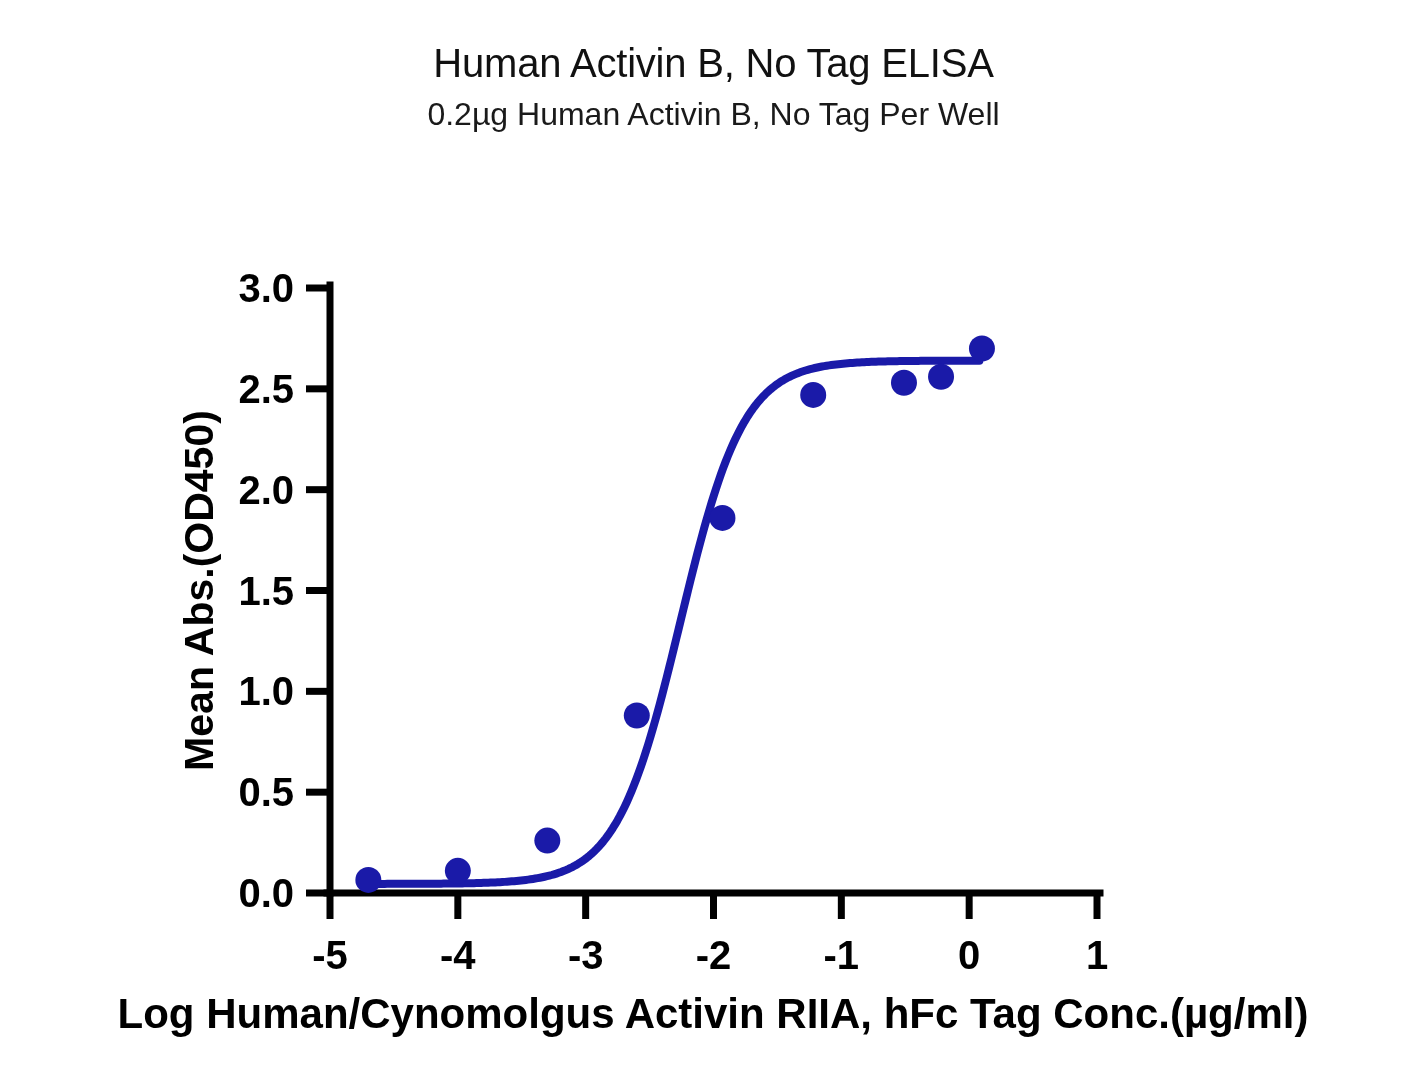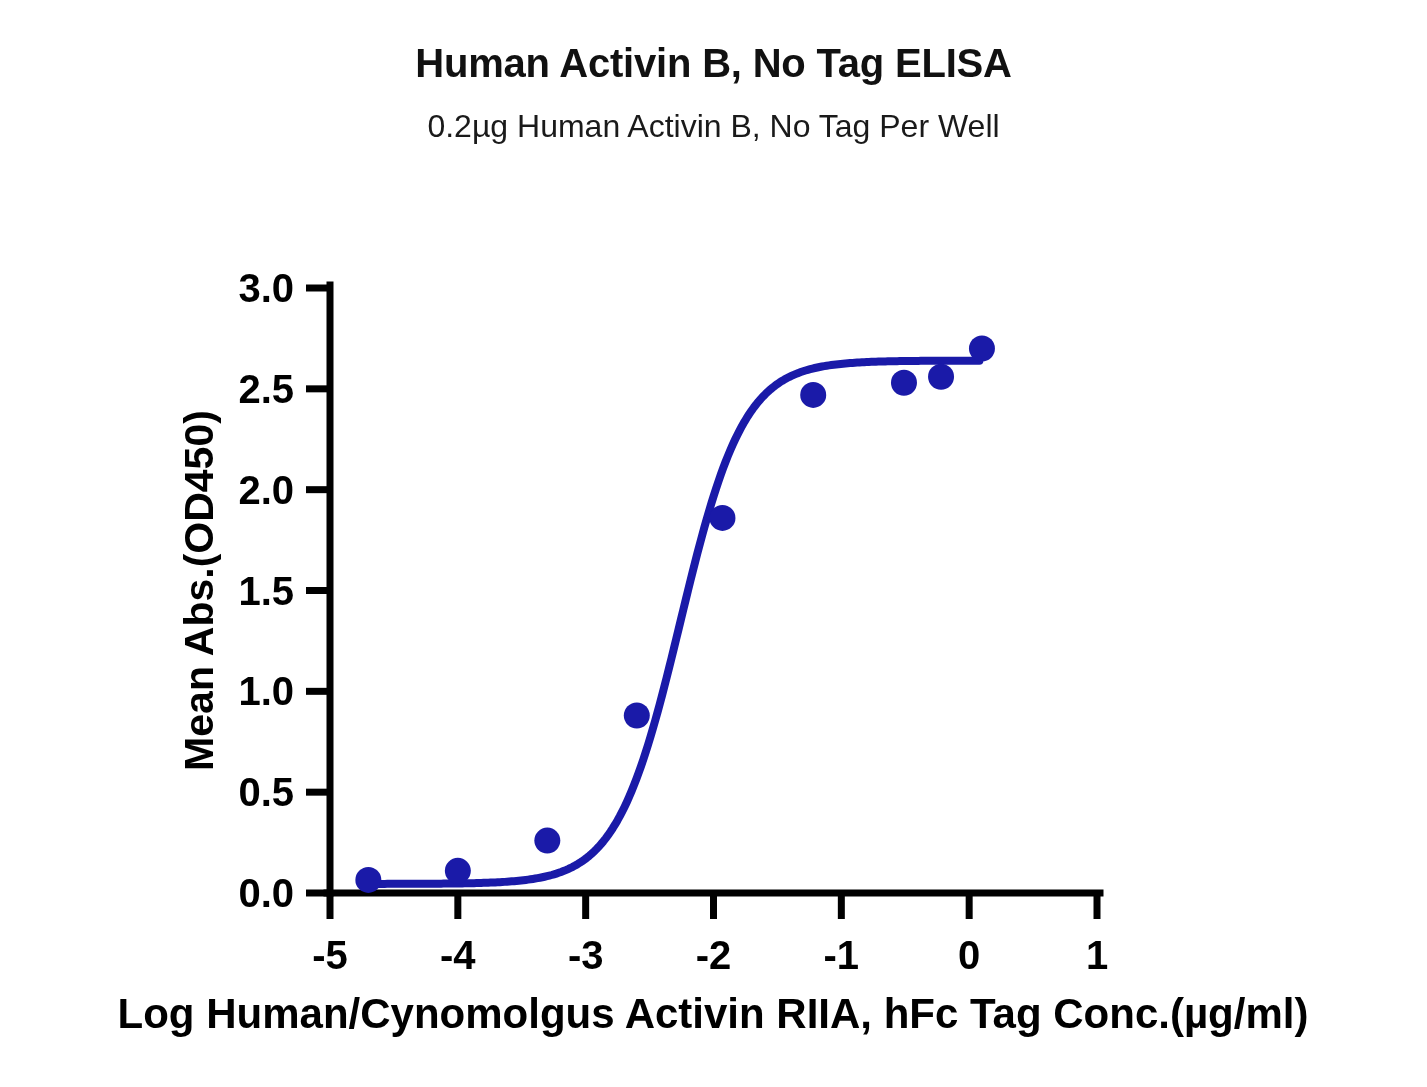--- a/index.html
+++ b/index.html
@@ -22,31 +22,31 @@
 
   .title-block {
     position: absolute;
     left: 0;
     right: 0;
     top: 42px;
     text-align: center;
   }
   .chart-title {
     font-size: 40px;
-    font-weight: bold;
+    font-weight: normal;
     color: #111111;
     letter-spacing: -0.2px;
     line-height: 1.08;
     white-space: nowrap;
   }
   .chart-subtitle {
     font-size: 32px;
     font-weight: normal;
     color: #1a1a1a;
-    margin-top: 24px;
+    margin-top: 12px;
     line-height: 1.1;
     white-space: nowrap;
   }
 
   
   #plot-wrap {
     position: absolute;
     left: 0;
     top: 0;
     width: 1427px;

